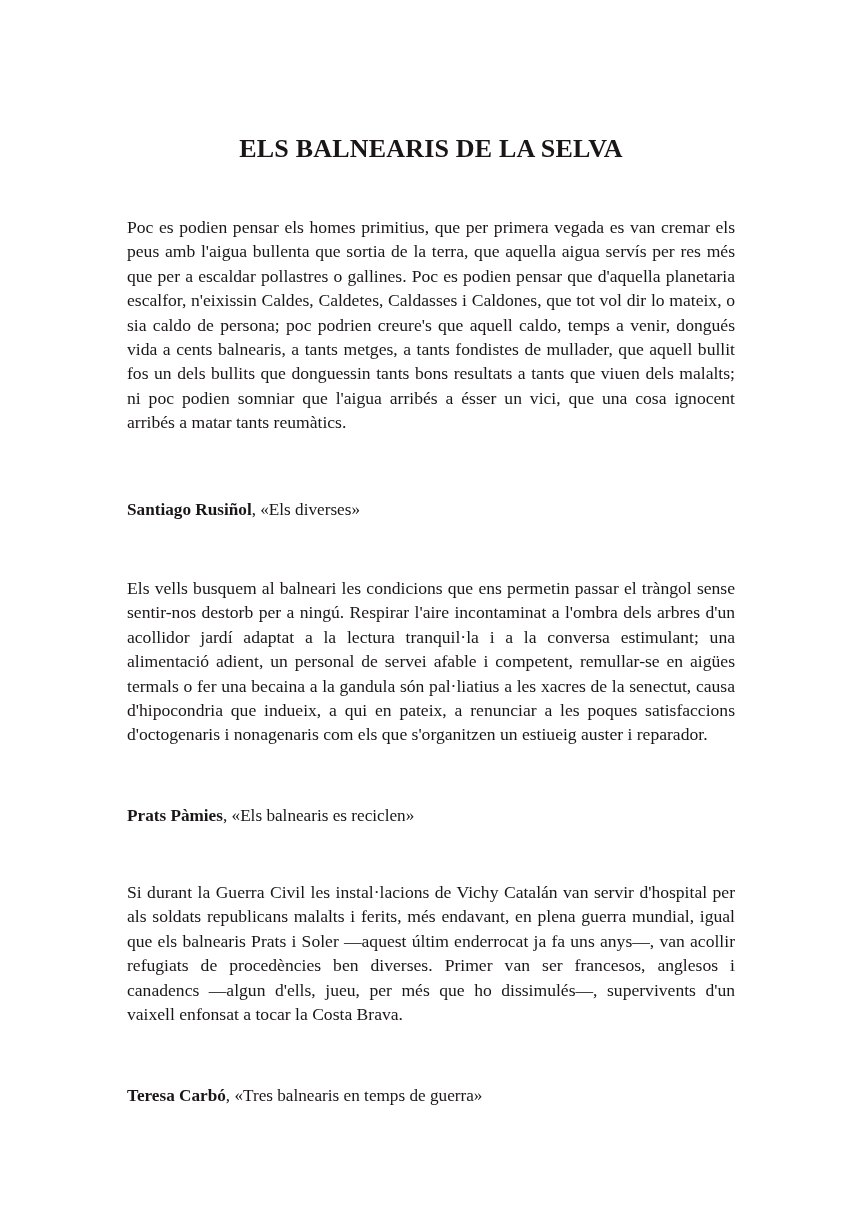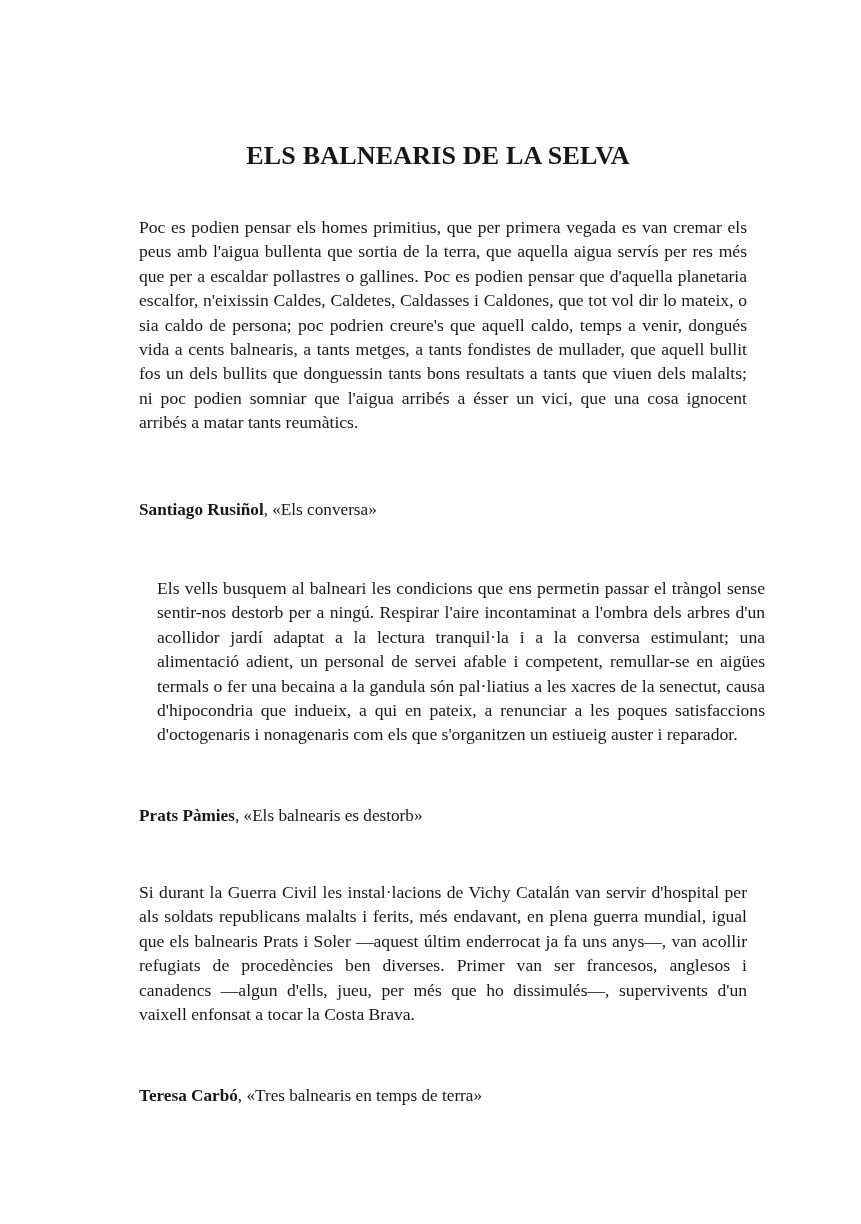--- a/index.html
+++ b/index.html
@@ -24,68 +24,68 @@
     .title {
       position: absolute;
       left: 0;
       top: 131px;
       width: 608px;
       text-align: center;
       font-weight: bold;
       font-size: 26px;
       letter-spacing: 0.2px;
       line-height: 36px;
-      margin: 7px;
+      margin: 0;
     }
     .block {
       position: absolute;
-      left: 12px;
+      left: 0;
       width: 608px;
     }
     .para {
       margin: 0;
       font-size: 17.6px;
       line-height: 24.4px;
       text-align: justify;
       text-align-last: left;
     }
     .attrib {
       margin: 0;
       font-size: 17.2px;
       line-height: 24px;
     }
     .attrib .author {
       font-weight: bold;
     }
     #b1 { top: 215px; }
     #a1 { top: 498px; }
-    #b2 { top: 576px; margin-left: 18px; }
+    #b2 { top: 576px; }
     #a2 { top: 804px; }
     #b3 { top: 880px; }
     #a3 { top: 1084px; }
   </style>
 </head>
 <body>
 
 <div class="page">
   <h1 class="title">ELS BALNEARIS DE LA SELVA</h1>
 
   <div class="block" id="b1">
     <p class="para">Poc es podien pensar els homes primitius, que per primera vegada es van cremar els peus amb l'aigua bullenta que sortia de la terra, que aquella aigua servís per res més que per a escaldar pollastres o gallines. Poc es podien pensar que d'aquella planetaria escalfor, n'eixissin Caldes, Caldetes, Caldasses i Caldones, que tot vol dir lo mateix, o sia caldo de persona; poc podrien creure's que aquell caldo, temps a venir, dongués vida a cents balnearis, a tants metges, a tants fondistes de mullader, que aquell bullit fos un dels bullits que donguessin tants bons resultats a tants que viuen dels malalts; ni poc podien somniar que l'aigua arribés a ésser un vici, que una cosa ignocent arribés a matar tants reumàtics.</p>
   </div>
   <div class="block" id="a1">
-    <p class="attrib"><span class="author">Santiago Rusiñol</span><span>, «Els conversa»</span></p>
+    <p class="attrib"><span class="author">Santiago Rusiñol</span><span>, «Els diverses»</span></p>
   </div>
 
   <div class="block" id="b2">
     <p class="para">Els vells busquem al balneari les condicions que ens permetin passar el tràngol sense sentir-nos destorb per a ningú. Respirar l'aire incontaminat a l'ombra dels arbres d'un acollidor jardí adaptat a la lectura tranquil·la i a la conversa estimulant; una alimentació adient, un personal de servei afable i competent, remullar-se en aigües termals o fer una becaina a la gandula són pal·liatius a les xacres de la senectut, causa d'hipocondria que indueix, a qui en pateix, a renunciar a les poques satisfaccions d'octogenaris i nonagenaris com els que s'organitzen un estiueig auster i reparador.</p>
   </div>
   <div class="block" id="a2">
-    <p class="attrib"><span class="author">Prats Pàmies</span><span>, «Els balnearis es destorb»</span></p>
+    <p class="attrib"><span class="author">Prats Pàmies</span><span>, «Els balnearis es reciclen»</span></p>
   </div>
 
   <div class="block" id="b3">
     <p class="para">Si durant la Guerra Civil les instal·lacions de Vichy Catalán van servir d'hospital per als soldats republicans malalts i ferits, més endavant, en plena guerra mundial, igual que els balnearis Prats i Soler —aquest últim enderrocat ja fa uns anys—, van acollir refugiats de procedències ben diverses. Primer van ser francesos, anglesos i canadencs —algun d'ells, jueu, per més que ho dissimulés—, supervivents d'un vaixell enfonsat a tocar la Costa Brava.</p>
   </div>
   <div class="block" id="a3">
-    <p class="attrib"><span class="author">Teresa Carbó</span><span>, «Tres balnearis en temps de terra»</span></p>
+    <p class="attrib"><span class="author">Teresa Carbó</span><span>, «Tres balnearis en temps de guerra»</span></p>
   </div>
 </div>
 
 </body></html>

